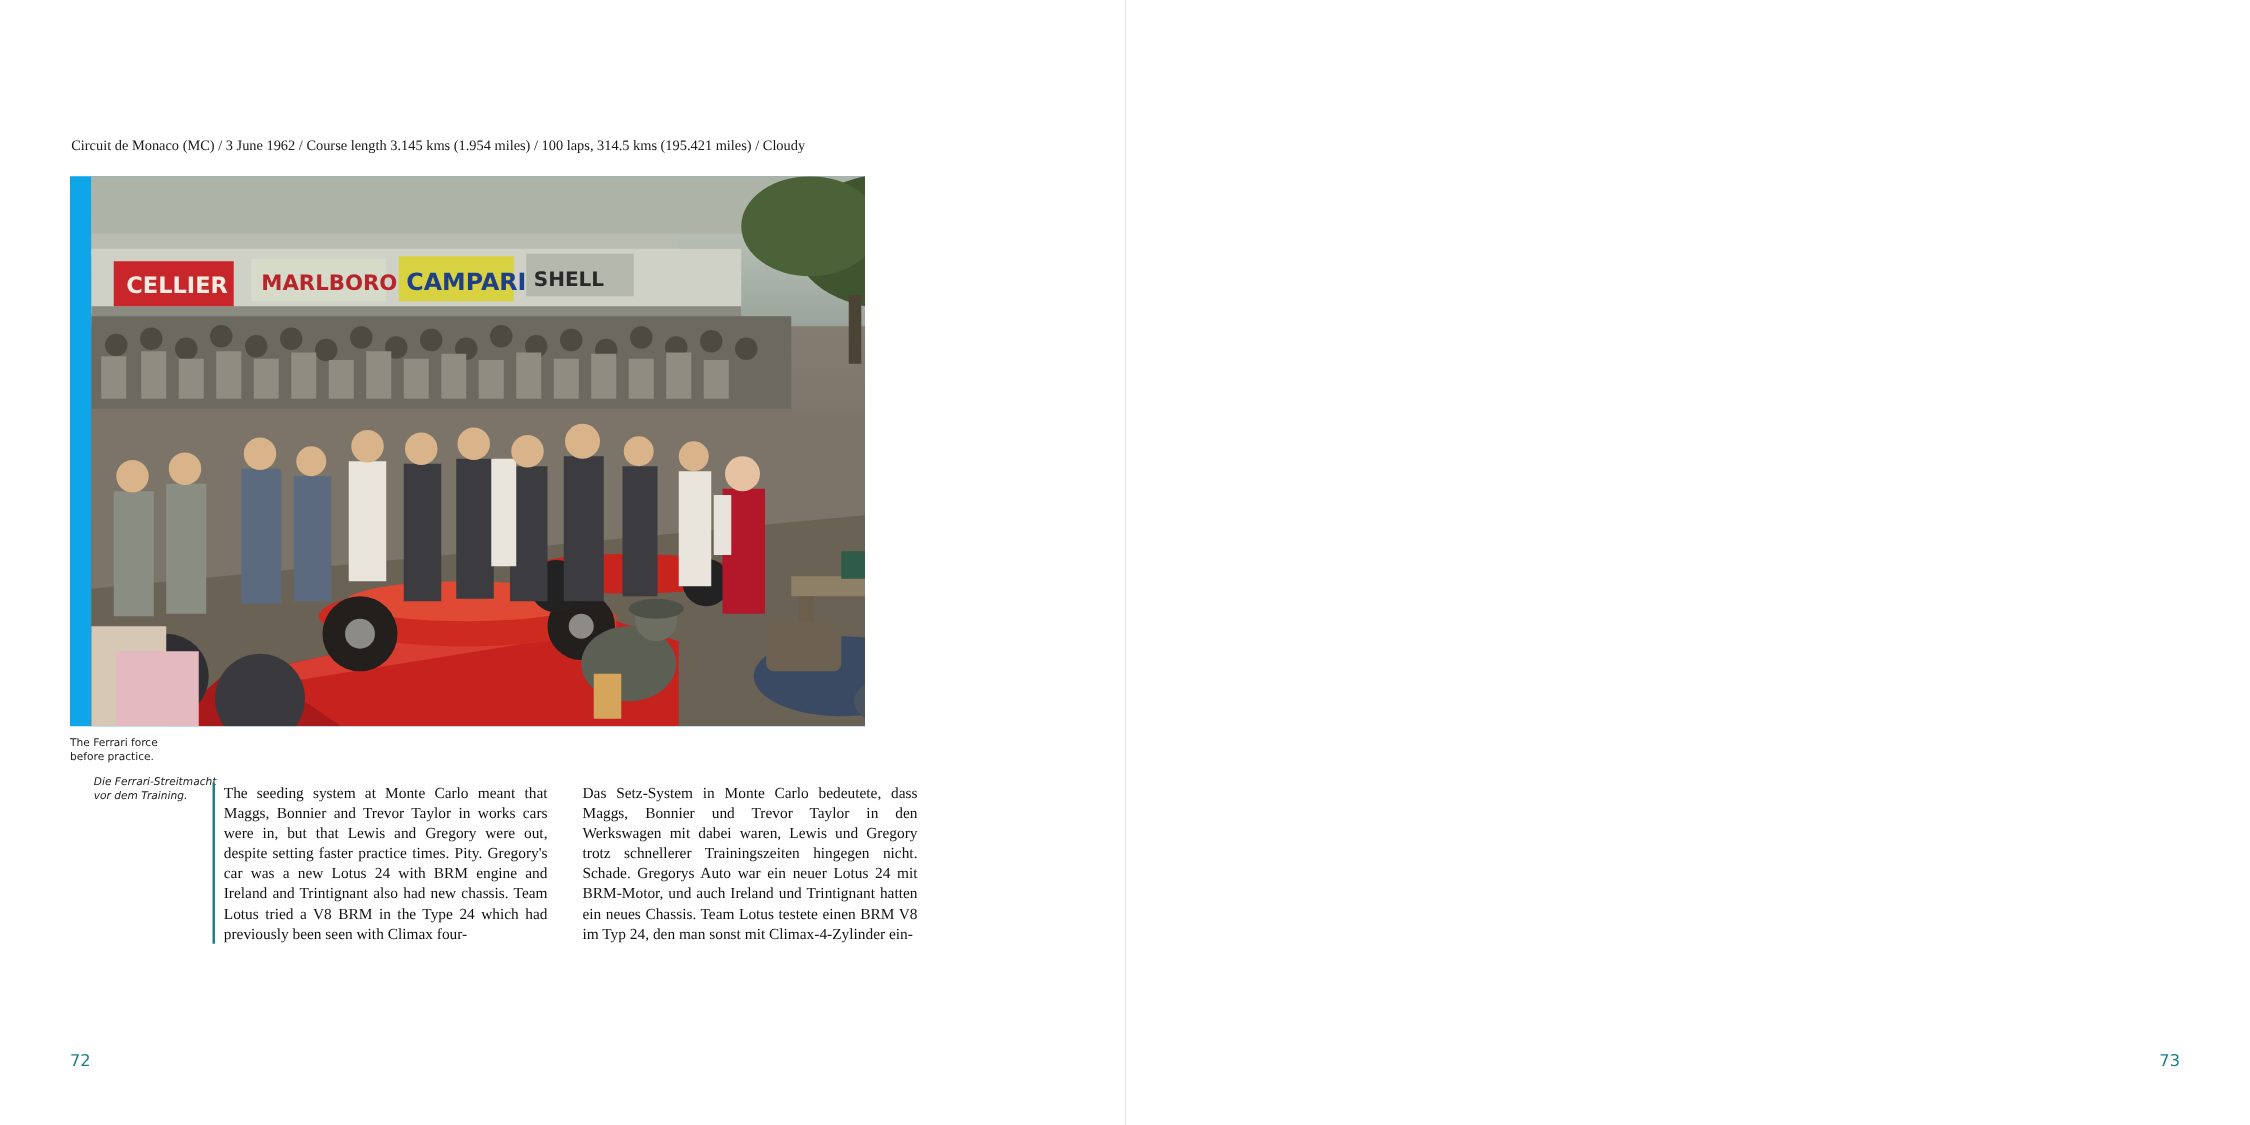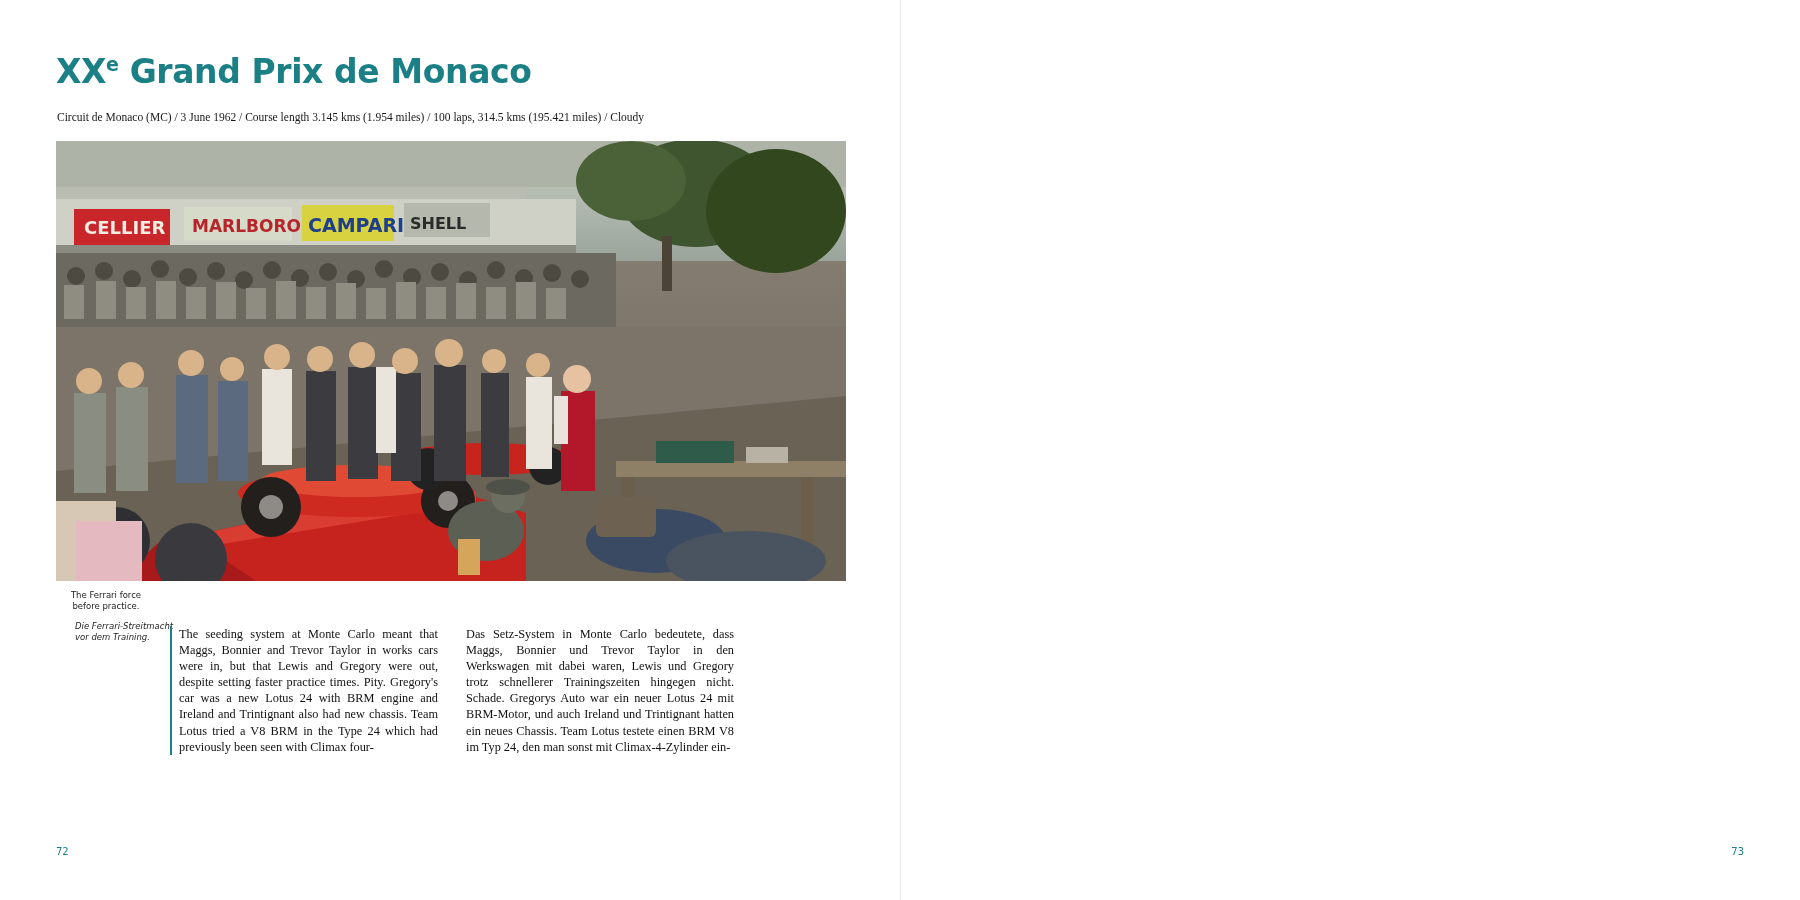--- a/index.html
+++ b/index.html
@@ -34,32 +34,32 @@
   .subtitle {
     position: absolute; left: 57px; top: 111px;
     font-family: Liberation Serif, serif;
     font-size: 11.5px;
     color: #18181a;
     white-space: nowrap;
   }
 
   .photo-main {
     position: absolute; left: 56px; top: 141px;
-    width: 790px; height: 440px;
+    width: 636px; height: 440px;
     overflow: hidden;
-    background: #15803d;
+    background: #0ea5e9;
+    padding-left: 17px;
   }
 
   .cap-en {
     position: absolute; left: 56px; top: 590px;
     width: 100px;
     font-family: "DejaVu Sans", sans-serif;
     font-size: 8.5px; line-height: 1.35;
     color: #1c1c1c;
-    text-align: center;
   }
   .cap-de {
     position: absolute; left: 56px; top: 621px;
     width: 100px;
     font-family: "DejaVu Sans", sans-serif;
     font-style: italic;
     font-size: 8.5px; line-height: 1.35;
     color: #1c1c1c;
     margin-left: 19px;
   }
@@ -70,36 +70,32 @@
     text-align: justify;
     color: #111;
     hyphens: auto;
   }
   .col-en-left { left: 170px; width: 268px; border-left: 2.5px solid #1b7f86; padding-left: 7px; }
   .col-de-left { left: 466px; width: 268px; }
 
   .folio {
     position: absolute; bottom: 43px;
     font-family: "DejaVu Sans", sans-serif;
-    font-size: 10px; color: #1b7f86;
+    font-size: 13px; color: #1b7f86;
   }
   .folio-left { left: 56px; }
   .folio-right { right: 56px; }
 </style>
 </head>
 <body>
 
 <div class="spread">
 
   <div class="page page-left">
 
-    <div class="title">
-      <span>XX</span><sup>e</sup>
-      <span>Grand Prix de Monaco</span>
-    </div>
 
     <div class="subtitle">Circuit de Monaco (MC)  /  3 June 1962  /  Course length 3.145 kms (1.954 miles)  /  100 laps, 314.5 kms (195.421 miles)  /  Cloudy</div>
 
     <div class="photo-main">
       <svg width="790" height="440" viewBox="0 0 790 440" preserveAspectRatio="none">
         <defs>
           <linearGradient id="skyG" x1="0" y1="0" x2="0" y2="1">
             <stop offset="0%" stop-color="#c9cfc6"></stop>
               <stop offset="100%" stop-color="#9aa49a"></stop>
           </linearGradient>

